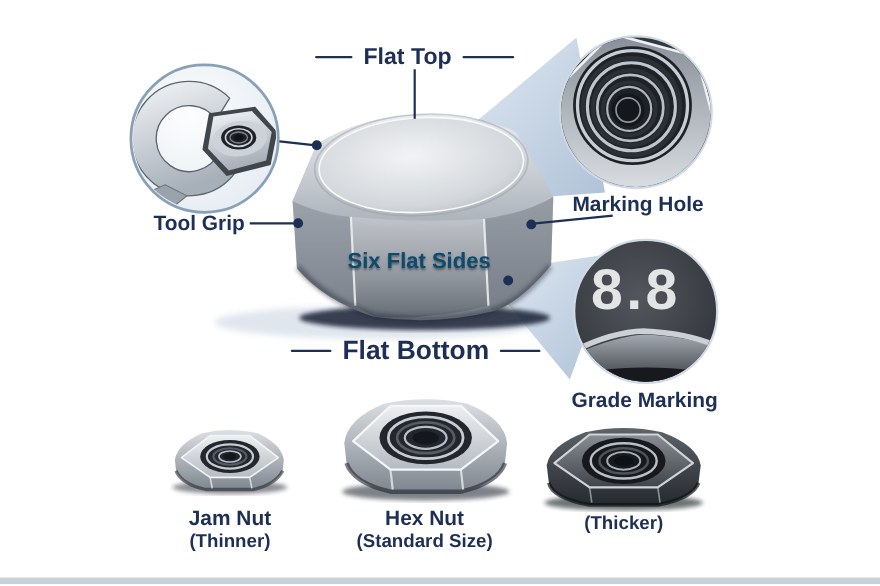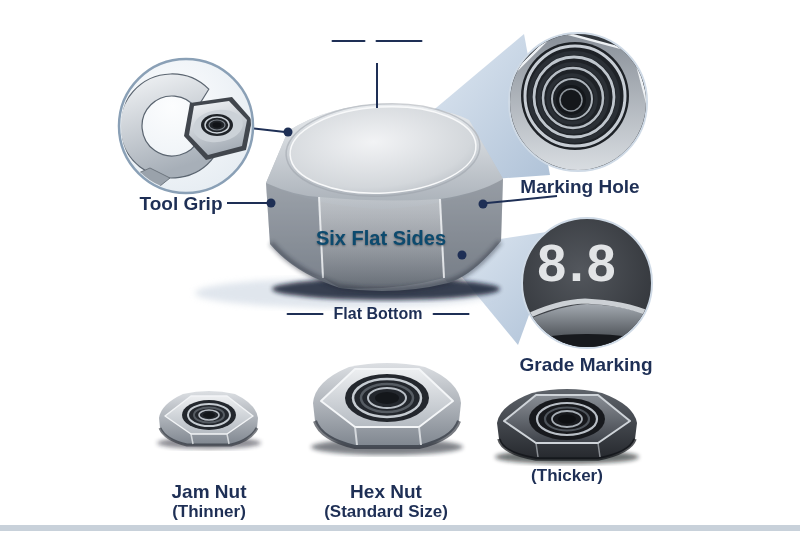--- a/index.html
+++ b/index.html
@@ -11,21 +11,21 @@
   .label {
     position:absolute; color:#1e2f55; font-weight:700; white-space:nowrap;
     transform:translateX(-50%); text-align:center; line-height:1.05;
   }
   .label-row { position:absolute; display:flex; align-items:center; gap:10px;
     transform:translateX(-50%); }
   .label-row .txt { color:#1e2f55; font-weight:700; white-space:nowrap; }
   .dash { height:2px; background:#1e2f55; border-radius:1px; }
   .nut-caption { position:absolute; transform:translateX(-50%); text-align:center;
     color:#1e2f55; white-space:nowrap; }
-  .nut-caption .name { font-size:19px; font-weight:700; line-height:21px;margin-top:20px; }
+  .nut-caption .name { font-size:19px; font-weight:700; line-height:21px; }
   .nut-caption .qual { font-size:17px; font-weight:600; line-height:20px; }
   .on-nut { color:#0c4a6e; font-size:20px; font-weight:700;
     text-shadow:0 1px 2px rgba(40,45,55,.55); }
   .bottom-bar { position:absolute; left:0; top:525px; width:800px; height:6px;
     background:#c8d1da; }
 </style>
 </head>
 <body>
 
 <div class="canvas">
@@ -218,32 +218,33 @@
       <ellipse cx="75" cy="36" rx="38" ry="21" fill="#17191d"></ellipse>
       <ellipse cx="75" cy="36" rx="30" ry="16" fill="none" stroke="#b9bfc6" stroke-width="2.2"></ellipse>
       <ellipse cx="75" cy="36" rx="22" ry="11.5" fill="none" stroke="#4e545b" stroke-width="2.2"></ellipse>
       <ellipse cx="75" cy="36" rx="15" ry="8" fill="none" stroke="#a6adb4" stroke-width="1.8"></ellipse>
       <ellipse cx="75" cy="36" rx="9" ry="4.5" fill="#0e1013"></ellipse>
     </g>
   </svg>
 
   <div class="label-row" style="left:377px; top:40px;">
     <div class="dash" style="width:34px;"></div>
+    <div class="txt" style="font-size:21px;">Flat Top</div>
     <div class="dash" style="width:47px;"></div>
   </div>
 
   <div class="label" style="left:181px; top:194px; font-size:19px;">Tool Grip</div>
 
   <div class="label" style="left:580px; top:177px; font-size:19px;">Marking Hole</div>
 
   <div class="label on-nut" style="left:381px; top:228px;">Six Flat Sides</div>
 
   <div class="label-row" style="left:378px; top:305px;">
     <div class="dash" style="width:37px;"></div>
-    <div class="txt" style="font-size:16px;">Flat Bottom</div>
+    <div class="txt" style="font-size:24px;">Flat Bottom</div>
     <div class="dash" style="width:37px;"></div>
   </div>
 
   <div class="label" style="left:586px; top:355px; font-size:19px;">Grade Marking</div>
 
   <div class="nut-caption" style="left:209px; top:461px;">
     <div class="name">Jam Nut</div>
     <div class="qual">(Thinner)</div>
   </div>
 

